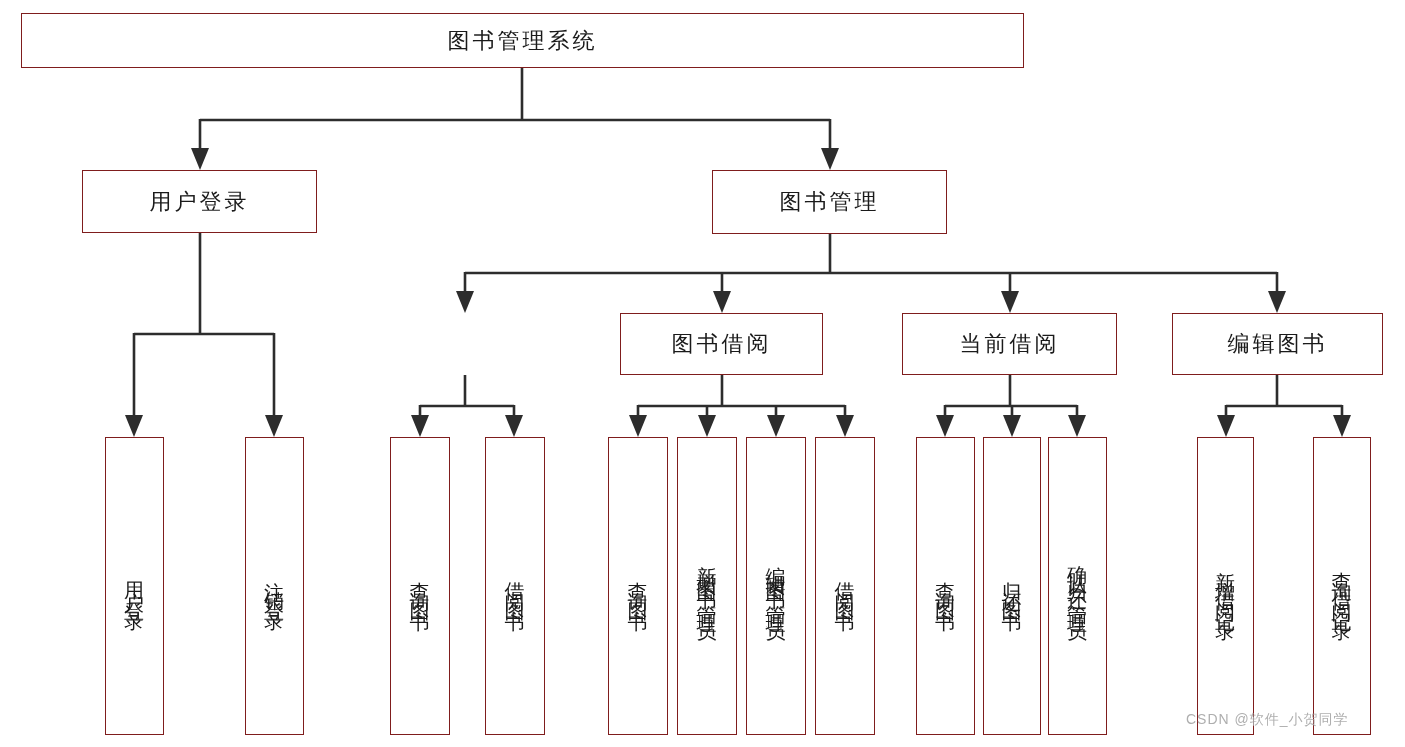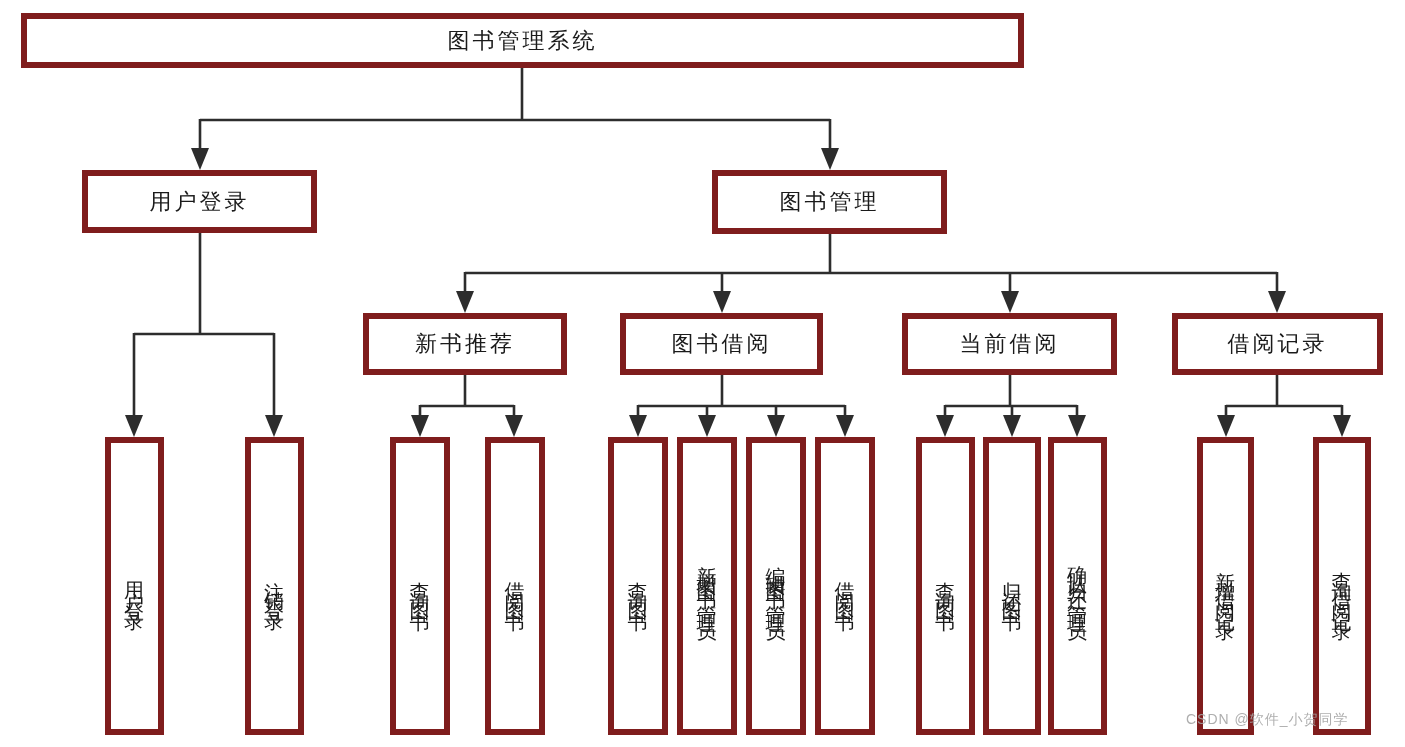--- a/index.html
+++ b/index.html
@@ -14,21 +14,21 @@
   .connector-layer {
     position: absolute;
     left: 0; top: 0;
     width: 1405px; height: 747px;
     z-index: 1;
   }
   .node {
     position: absolute;
     box-sizing: border-box;
     background: #ffffff;
-    border: 6px solid #7f1d1d;
+    border: 1px solid #7f1d1d;
     color: #1a1a1a;
     display: flex;
     align-items: center;
     justify-content: center;
     z-index: 2;
   }
   .h-node { font-size: 22px; letter-spacing: 3px; white-space: nowrap; }
   .v-node span {
     writing-mode: vertical-rl;
     text-orientation: upright;
@@ -96,24 +96,23 @@
       <polygon points="1217,415 1235,415 1226,437"></polygon>
       <polygon points="1333,415 1351,415 1342,437"></polygon>
     </g>
   </svg>
 
   <div class="node h-node" style="left:21px; top:13px; width:1003px; height:55px;">图书管理系统</div>
 
   <div class="node h-node" style="left:82px; top:170px; width:235px; height:63px;">用户登录</div>
   <div class="node h-node" style="left:712px; top:170px; width:235px; height:64px;">图书管理</div>
 
-  <div class="node h-node" style="left:363px; top:313px; width:204px; height:62px;">新书推荐</div>
   <div class="node h-node" style="left:902px; top:313px; width:215px; height:62px;">当前借阅</div>
   <div class="node h-node" style="left:620px; top:313px; width:203px; height:62px;">图书借阅</div>
-  <div class="node h-node" style="left:1172px; top:313px; width:211px; height:62px;">借阅记录</div>
+  <div class="node h-node" style="left:1172px; top:313px; width:211px; height:62px;">编辑图书</div>
 
   <div class="node v-node" style="left:105px; top:437px; width:59px; height:298px;">
     <span>用户登录</span>
   </div>
   <div class="node v-node" style="left:245px; top:437px; width:59px; height:298px;">
     <span>注销登录</span>
   </div>
 
   <div class="node v-node" style="left:390px; top:437px; width:60px; height:298px;">
     <span>查询图书</span>

